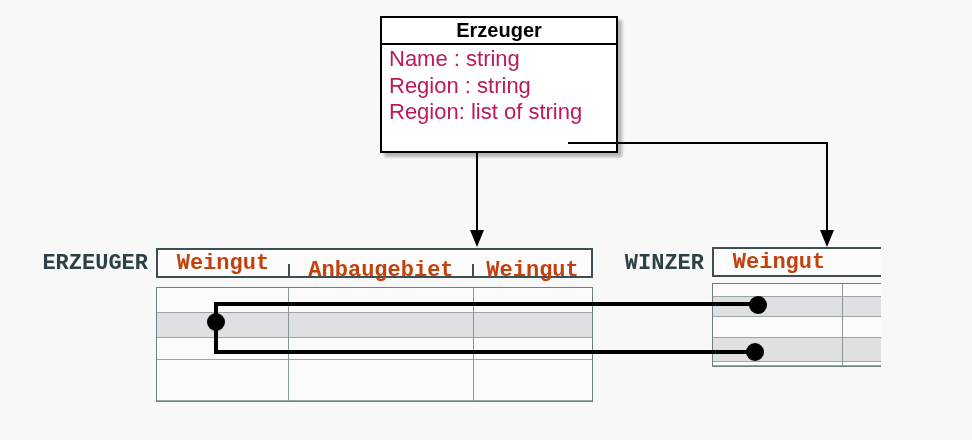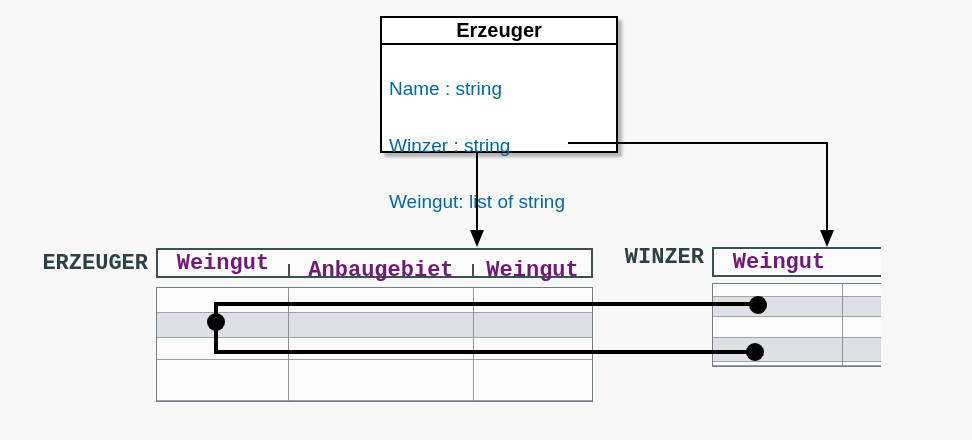--- a/index.html
+++ b/index.html
@@ -11,42 +11,42 @@
     position:absolute;left:380px;top:16px;width:234px;height:133px;
     background:#ffffff;border:2px solid #000;
     box-shadow:4px 4px 3px rgba(0,0,0,0.28);
   }
   .classbox-title{
     height:25px;border-bottom:2px solid #000;
     font-size:20px;font-weight:bold;text-align:center;line-height:25px;color:#000;
   }
   .classbox-attrs{padding:1px 0 0 7px;}
   .classbox-attr{
-    font-size:19px;line-height:26.5px;color:#0369a1;white-space:nowrap;margin-top:30px;
+    font-size:22px;line-height:26.5px;color:#be185d;white-space:nowrap;
   }
 
   
   .tbl-label{
     position:absolute;height:30px;display:flex;align-items:center;
     font-family:"Liberation Mono",monospace;font-weight:bold;font-size:22px;
     color:#2b4145;justify-content:flex-end;white-space:nowrap;
   }
   .lbl-erzeuger{left:28px;top:248px;width:120px;}
-  .lbl-winzer{left:610px;top:242px;width:94px;}
+  .lbl-winzer{left:610px;top:248px;width:94px;}
 
   
   .hdr{
     position:absolute;display:flex;background:#fcfcfc;
     border:2px solid #3c5054;box-sizing:border-box;height:30px;
   }
   .hdr-erzeuger{left:156px;top:248px;width:437px;}
   .hdr-winzer{left:712px;top:247px;width:218px;}
   .hdr-cell{
     font-family:"Liberation Mono",monospace;font-weight:bold;font-size:22px;
-    color:#701a75;display:flex;align-items:center;justify-content:center;
+    color:#c2410c;display:flex;align-items:center;justify-content:center;
     box-sizing:border-box;white-space:nowrap;
   }
   .hdr-cell + .hdr-cell{border-left:2px solid #3c5054;margin-top:14px;}
   .hdr-erzeuger .hdr-cell:nth-child(1){width:131px;}
   .hdr-erzeuger .hdr-cell:nth-child(2){width:186px;}
   .hdr-erzeuger .hdr-cell:nth-child(3){width:120px;}
   .hdr-winzer .hdr-cell:nth-child(1){width:130px;}
   .hdr-winzer .hdr-cell:nth-child(2){width:88px;}
 
   
@@ -77,22 +77,22 @@
 </style>
 </head>
 <body>
 
 <div class="stage">
 
   <div class="classbox">
     <div class="classbox-title">Erzeuger</div>
     <div class="classbox-attrs">
       <div class="classbox-attr">Name : string</div>
-      <div class="classbox-attr">Winzer : string</div>
-      <div class="classbox-attr">Weingut: list of string</div>
+      <div class="classbox-attr">Region : string</div>
+      <div class="classbox-attr">Region: list of string</div>
     </div>
   </div>
 
   <div class="tbl-label lbl-erzeuger">ERZEUGER</div>
   <div class="hdr hdr-erzeuger">
     <div class="hdr-cell">Weingut</div>
     <div class="hdr-cell">Anbaugebiet</div>
     <div class="hdr-cell">Weingut</div>
   </div>
   <div class="tbody tbody-erzeuger">

